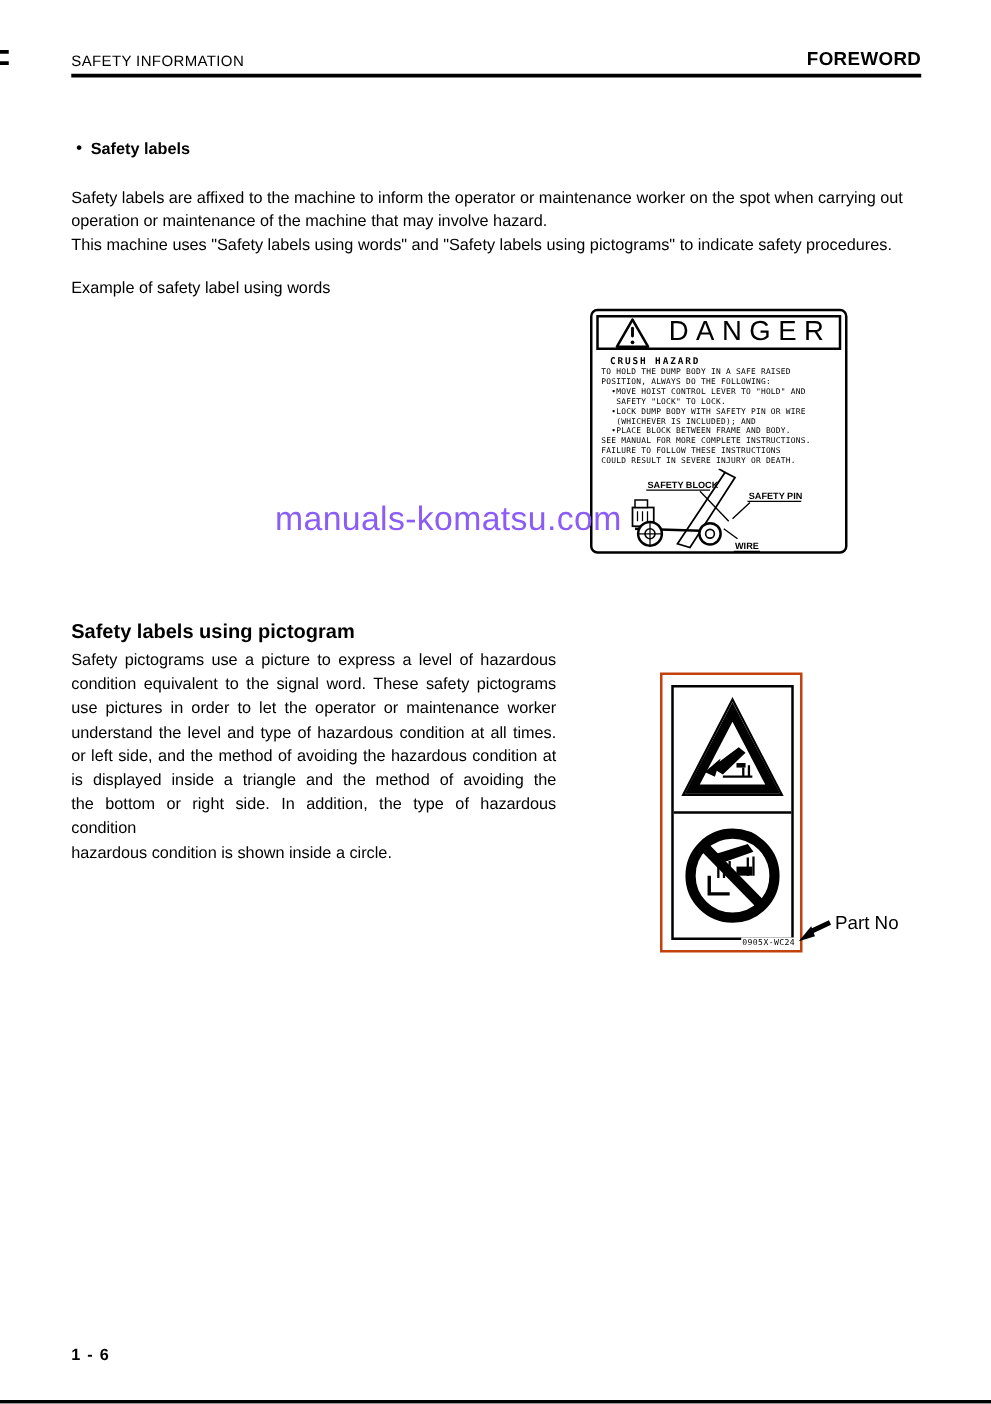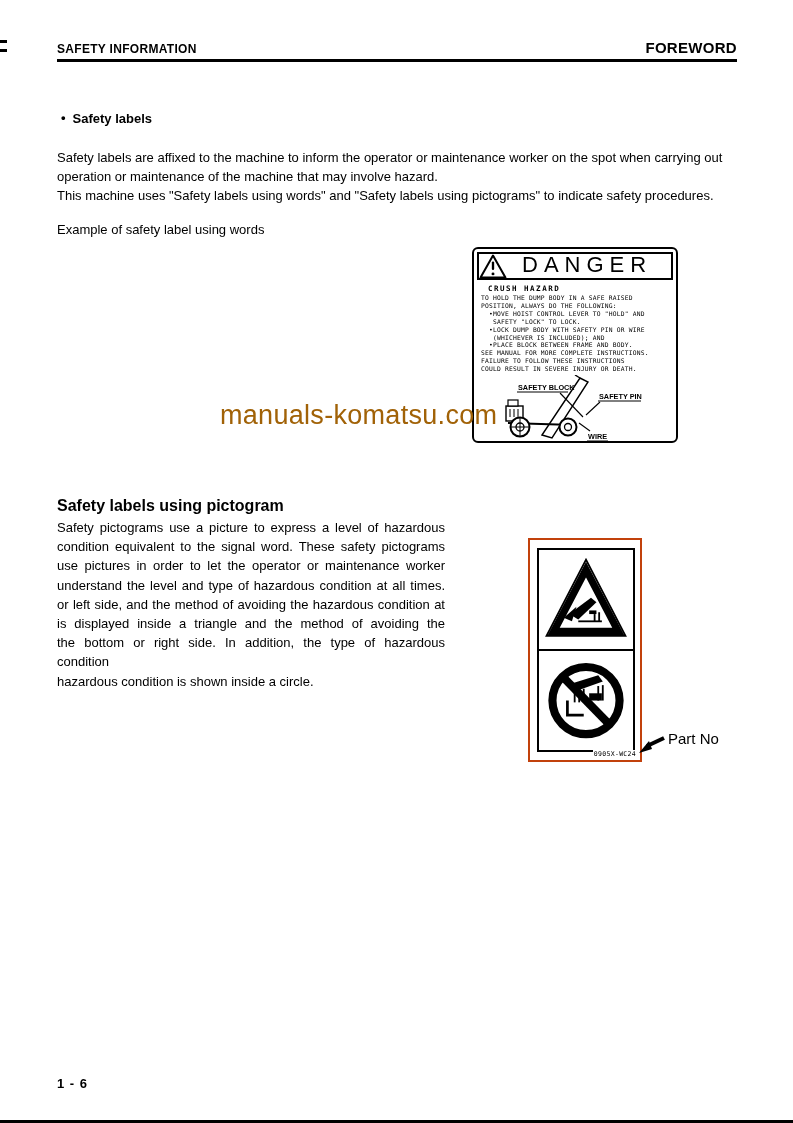--- a/index.html
+++ b/index.html
@@ -8,57 +8,57 @@
     position: relative;
     width: 793px; height: 1123px;
     background: #ffffff;
     color: #000;
     font-family: "Liberation Sans", sans-serif;
     overflow: hidden;
   }
   .abs { position: absolute; }
 
   
-  .hdr-left  { left: 57px; top: 42px; font-size: 12px; font-weight: bold; letter-spacing: .3px; }
+  .hdr-left  { left: 57px; top: 42px; font-size: 12px; font-weight: normal; letter-spacing: .3px; }
   .hdr-right { right: 56px; top: 39px; font-size: 15px; font-weight: bold; letter-spacing: .3px; }
   .hdr-rule  { left: 57px; top: 59px; width: 680px; height: 3px; background: #000; }
 
   
   .bullet-item { left: 61px; top: 111px; font-size: 13px; font-weight: bold; }
   .bullet-item .dot { display: inline-block; margin-right: 7px; transform: translateY(-1px); }
   .intro { left: 57px; top: 148px; width: 684px; font-size: 13px; line-height: 19px; }
   .h-example { left: 57px; top: 222px; font-size: 13px; font-weight: normal; }
 
   
   .danger-label {
     left: 472px; top: 247px; width: 206px; height: 196px;
     border: 2px solid #000; border-radius: 6px; background: #fff; z-index: 1;
   }
   .danger-hdr {
     margin: 3px 3px 0 3px; height: 28px; border: 2px solid #000;
-    display: flex; align-items: center; gap: 15px;
+    display: flex; align-items: center; padding-left: 13px; gap: 15px;
   }
   .danger-title { font-size: 22px; letter-spacing: 6px; font-weight: 400; transform: translateY(-1px); }
   .crush-title {
     margin: 4px 0 1px 14px;
     font-family: "DejaVu Sans Mono", monospace;
     font-size: 7.5px; font-weight: bold; letter-spacing: 1.5px; line-height: 9px;
   }
   .danger-body { margin-left: 7px; }
   .danger-body .ln {
     font-family: "DejaVu Sans Mono", monospace;
     font-size: 6.3px; line-height: 7.9px; white-space: pre; letter-spacing: .2px;
   }
   .danger-diagram { position: absolute; left: 2px; top: 126px; }
   .diag-txt { font-family: "Liberation Sans", sans-serif; font-size: 7.3px; font-weight: bold; }
 
   
   .watermark {
     left: 220px; top: 400px; z-index: 5;
-    font-size: 27px; color: #a16207; letter-spacing: .3px; background: transparent;
+    font-size: 27px; color: #8b5cf6; letter-spacing: .3px; background: transparent;
   }
 
   
   .h-picto { left: 57px; top: 497px; font-size: 16px; font-weight: bold; }
   .picto-para { left: 57px; top: 518px; width: 388px; font-size: 13px; line-height: 19.2px; }
   .picto-para .jl { text-align: justify; text-align-last: justify; }
   .picto-para .jl.last { text-align-last: left; }
 
   .picto-label { left: 528px; top: 538px; width: 114px; height: 224px; border: 2px solid #c2410c; background: #fff; }
   .picto-inner { position: absolute; left: 7px; top: 8px; right: 5px; bottom: 8px; border: 2px solid #000; display: flex; flex-direction: column; }

